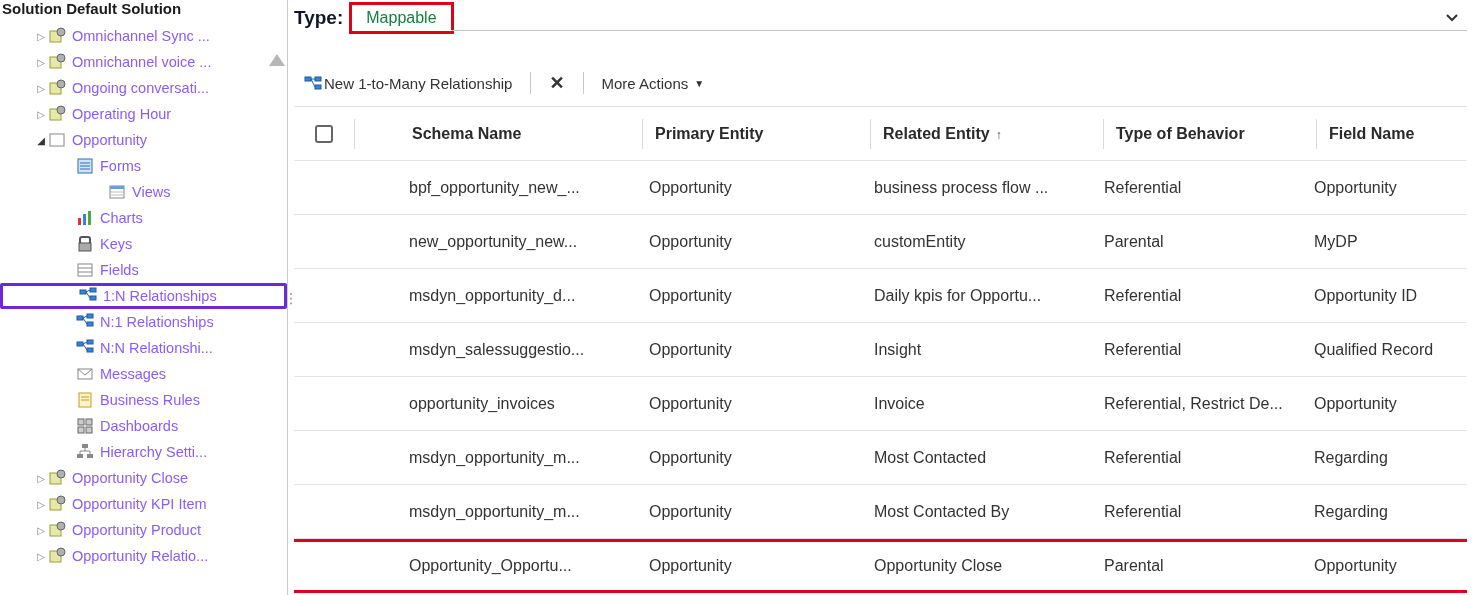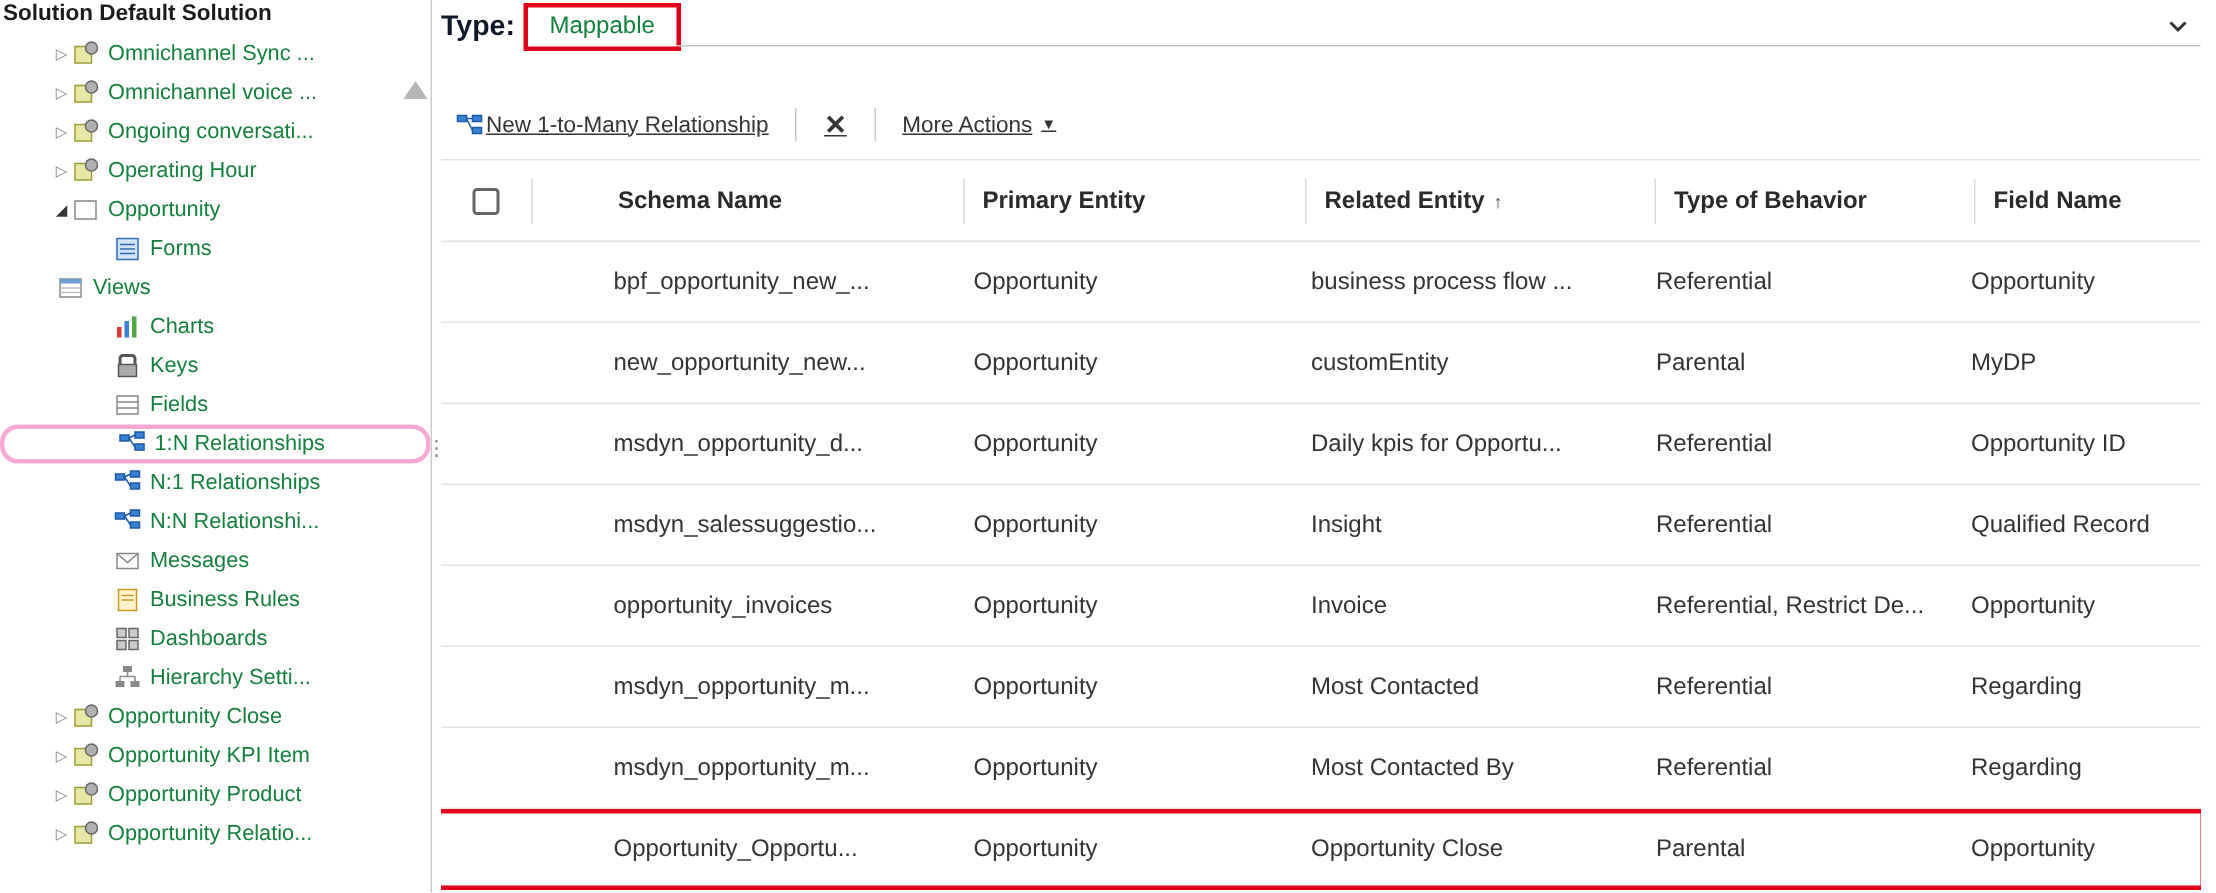--- a/index.html
+++ b/index.html
@@ -34,32 +34,32 @@
   .tree-node {
     display:flex;
     align-items:center;
     height:26px;
     white-space: nowrap;
     overflow:hidden;
     text-overflow: ellipsis;
     cursor: default;
     padding-right: 4px;
   }
-  .tree-label { overflow:hidden; text-overflow:ellipsis; margin-left:4px; font-size:14.5px; color:#15803d; }
+  .tree-label { overflow:hidden; text-overflow:ellipsis; margin-left:4px; font-size:14.5px; color:#8b5cf6; }
   .expander {
     width:14px; text-align:center; color:#666; font-size:10px; display:inline-block;
   }
   .icon-box {
     width:18px; height:18px; display:inline-flex; align-items:center; justify-content:center;
     margin-right:2px;
     flex:0 0 18px;
   }
   .highlight-red {
-    border: 3px solid #f9a8d4;
-    border-radius: 12px;
+    border: 3px solid #6d28d9;
+    border-radius: 2px;
     text-align: center;
   }
   .scroll-indicator {
     position:absolute;
     right:2px; top:54px;
     width:0;height:0;
     border-left:8px solid transparent;
     border-right:8px solid transparent;
     border-bottom:12px solid #b6b6b6;
   }
@@ -102,21 +102,20 @@
     display:flex; align-items:center;
     margin-top:24px;
     padding:6px 0 10px 0;
     border-bottom:1px solid #e1e1e1;
   }
   .toolbar-btn {
     display:flex; align-items:center;
     padding:2px 10px;
     font-size:15px;
     cursor:pointer;
-    text-decoration:underline;
   }
   .toolbar-sep { width:1px; height:22px; background:#c9c9c9; margin:0 8px;}
   
   .grid {
     flex:1;
     overflow:auto;
   }
   .grid-header, .grid-row {
     display:flex;
     align-items:center;
@@ -207,21 +206,21 @@
         <span class="icon-box">
           <svg width="18" height="18" viewBox="0 0 18 18">
             <rect x="2" y="2" width="14" height="14" fill="#d1e4f5" stroke="#2c6cb5"></rect>
             <line x1="4" y1="6" x2="14" y2="6" stroke="#2c6cb5"></line>
             <line x1="4" y1="9" x2="14" y2="9" stroke="#2c6cb5"></line>
             <line x1="4" y1="12" x2="14" y2="12" stroke="#2c6cb5"></line>
           </svg>
         </span>
         <span class="tree-label">Forms</span>
       </div>
-      <div class="tree-node" style="padding-left: 24px;">
+      <div class="tree-node" style="padding-left: 94px;">
         <span class="expander" style="color: rgb(136, 136, 136);"></span>
         <span class="icon-box">
           <svg width="18" height="18" viewBox="0 0 18 18">
             <rect x="2" y="3" width="14" height="12" fill="#fff" stroke="#888"></rect>
             <rect x="2" y="3" width="14" height="3" fill="#6ea0d6"></rect>
             <line x1="2" y1="9" x2="16" y2="9" stroke="#bbb"></line>
             <line x1="2" y1="12" x2="16" y2="12" stroke="#bbb"></line>
           </svg>
         </span>
         <span class="tree-label">Views</span>

